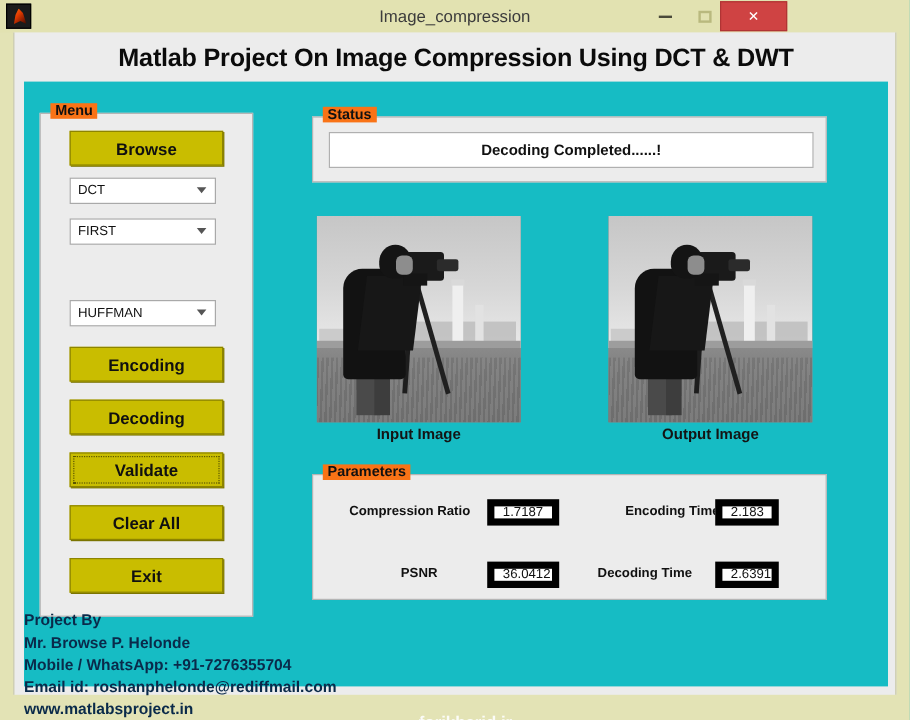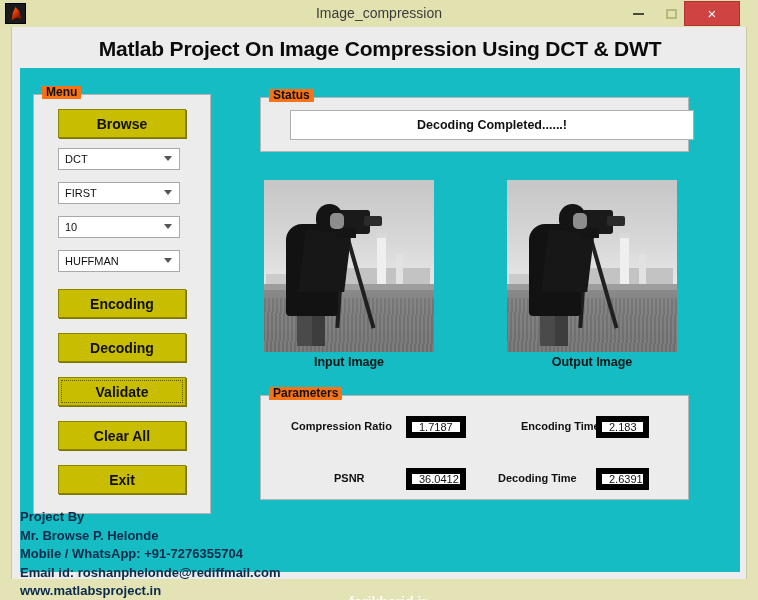--- a/index.html
+++ b/index.html
@@ -8,21 +8,21 @@
     font-family:"Liberation Sans",sans-serif;
     background:#ddddb0;
   }
   .window{
     position:absolute;left:0;top:0;width:758px;height:600px;
     background:#e3e3b5;
     box-sizing:border-box;
   }
   
   .titlebar{
-    position:absolute;left:0;top:0;width:740px;height:27px;
+    position:absolute;left:0;top:0;width:656px;height:27px;
     background:#e2e2b1;
   }
   .app-icon{
     position:absolute;left:5px;top:3px;width:21px;height:21px;
     background:#1b1b1b;border:1px solid #000;box-sizing:border-box;
     display:flex;align-items:center;justify-content:center;
   }
   .app-icon .membrane{
     width:13px;height:13px;
     background:
@@ -114,21 +114,21 @@
     width:0;height:0;border-left:4px solid transparent;border-right:4px solid transparent;
     border-top:5px solid #555;
   }
 
   
   #status-panel{left:240px;top:29px;width:429px;height:55px;}
   .status-box{
     position:absolute;left:13px;top:12px;width:404px;height:30px;
     background:#fff;border:1px solid #b0b0b0;box-sizing:border-box;
     display:flex;align-items:center;justify-content:center;
-    font-size:12.5px;font-weight:bold;color:#111;margin-left:16px;
+    font-size:12.5px;font-weight:bold;color:#111;
   }
 
   
   .imgframe{
     position:absolute;width:170px;height:172px;
     background:#8e8e8e;overflow:hidden;
   }
   #input-image-frame{left:244px;top:112px;}
   #output-image-frame{left:487px;top:112px;}
   .imglabel{
@@ -245,24 +245,20 @@
 
         <div class="mbtn" style="top:14px;">Browse</div>
         <div class="msel" style="top:53px;">
           <span>DCT</span>
           <span class="chev"></span>
         </div>
         <div class="msel" style="top:87px;">
           <span>FIRST</span>
           <span class="chev"></span>
         </div>
-        <div class="msel" style="top:121px;">
-          <span>10</span>
-          <span class="chev"></span>
-        </div>
         <div class="msel" style="top:155px;">
           <span>HUFFMAN</span>
           <span class="chev"></span>
         </div>
 
         <div class="mbtn" style="top:194px;">Encoding</div>
         <div class="mbtn" style="top:238px;">Decoding</div>
         <div class="mbtn focused" style="top:282px;">Validate</div>
         <div class="mbtn" style="top:326px;">Clear All</div>
         <div class="mbtn" style="top:370px;">Exit</div>

